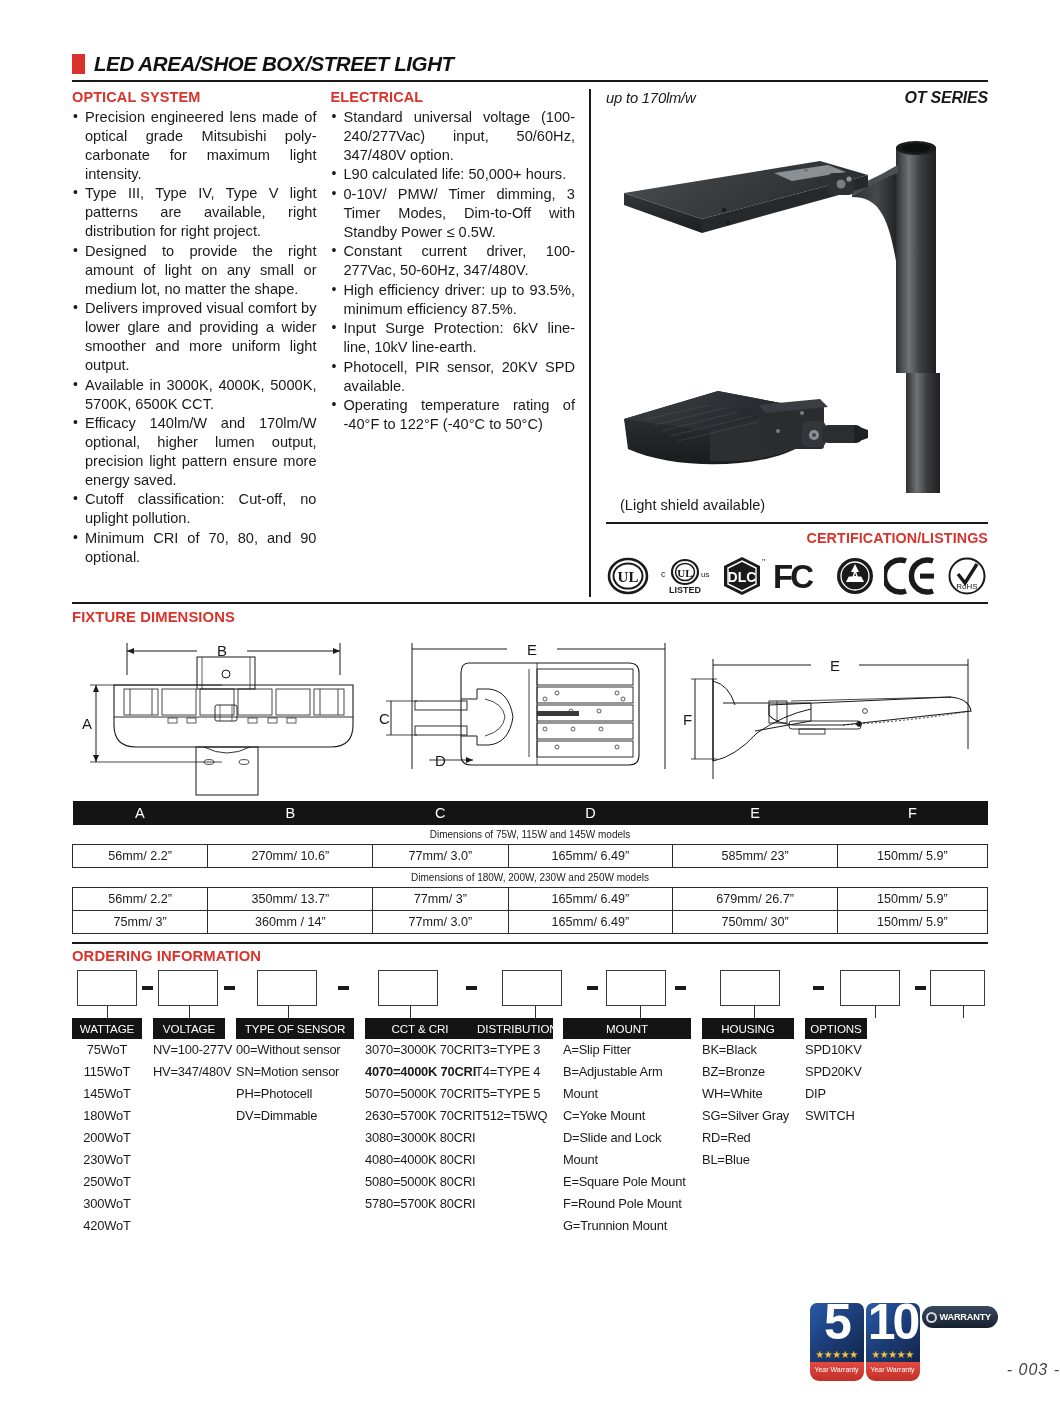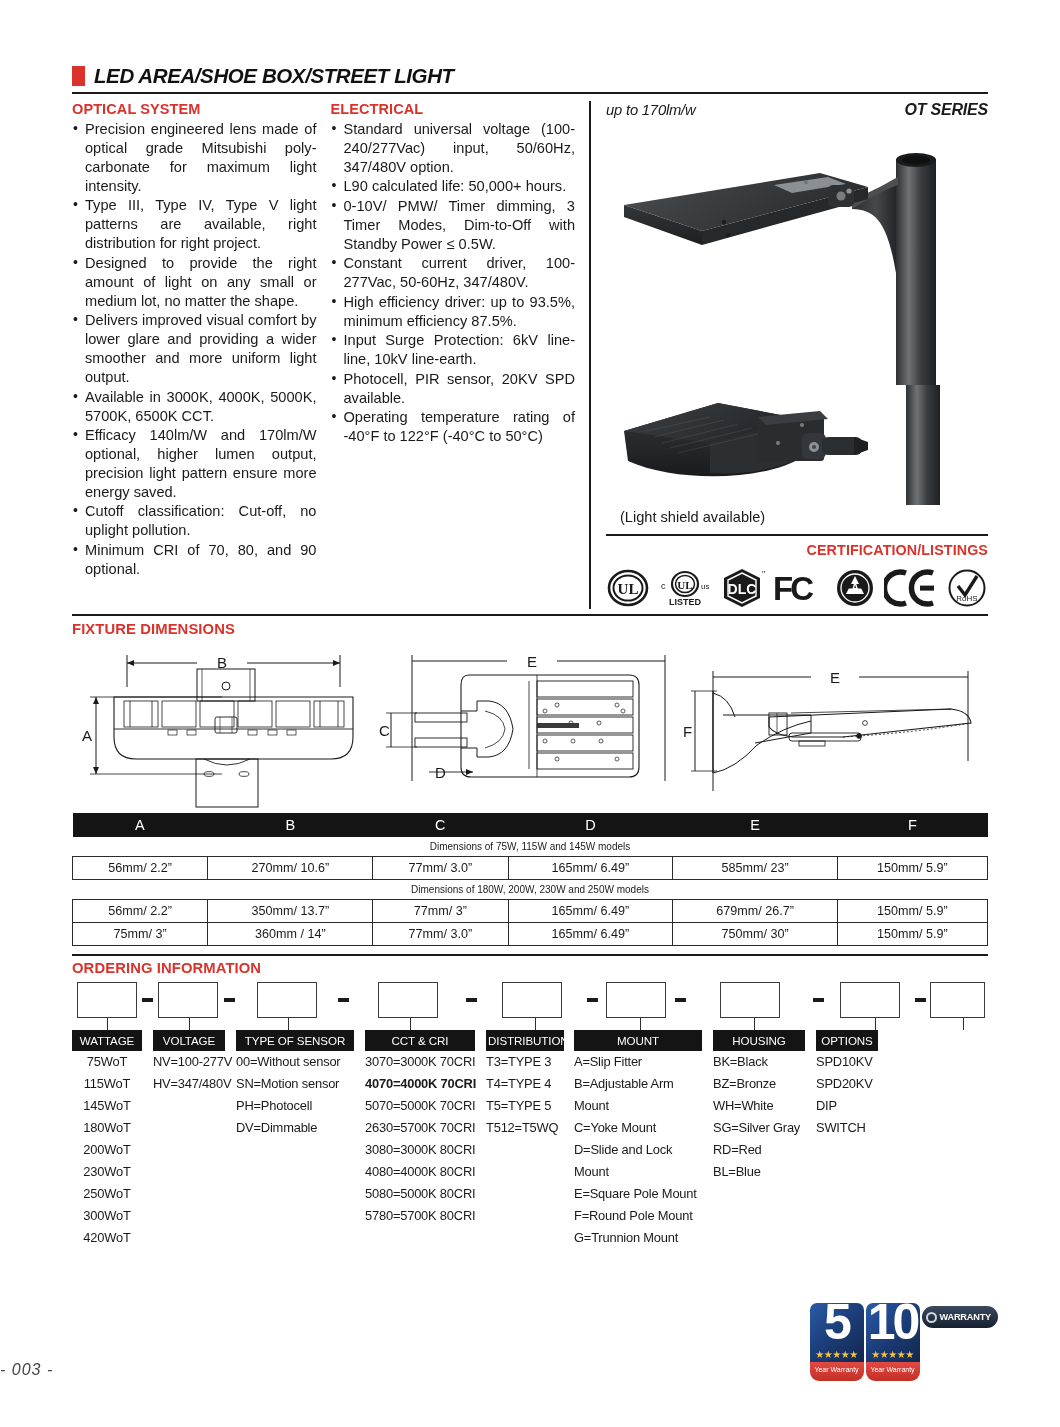--- a/index.html
+++ b/index.html
@@ -3,21 +3,21 @@
 <meta charset="utf-8">
 <style>
   * { box-sizing: border-box; margin: 0; padding: 0; }
   html, body {
     width: 1060px; height: 1427px;
     background: #ffffff;
     font-family: "Liberation Sans", sans-serif;
     color: #1a1a1a;
     overflow: hidden;
   }
-  .page { position: relative; width: 1060px; height: 1427px; padding: 12px 72px; }
+  .page { position: relative; width: 1060px; height: 1427px; padding: 0 72px; }
 
   
   .title-row { display: flex; align-items: center; gap: 9px; padding-top: 52px; }
   .title-sq { width: 13px; height: 20px; background: #d9332c; flex: none; }
   .title-txt {
     font-size: 20.5px; font-weight: bold; font-style: italic;
     letter-spacing: -0.4px; color: #111;
   }
   .title-rule { border-top: 2.4px solid #1a1a1a; margin-top: 4px; }
 
@@ -107,21 +107,21 @@
   .oitem {
     font-size: 12.9px; line-height: 1.70; white-space: nowrap;
     letter-spacing: -0.2px;
   }
   .oitem.b { font-weight: bold; }
   .oitem.center { text-align: center; }
 
   
   .foot { position: absolute; left: 0; right: 0; bottom: 0; height: 150px; }
   .pageno {
-    position: absolute; left: 0; right: 0; bottom: 48px; text-align: left;
+    position: absolute; left: 0; right: 0; bottom: 48px; text-align: right;
     font-size: 16px; font-style: italic; color: #444; letter-spacing: 1px;
   }
   .badges { position: absolute; right: 62px; bottom: 46px; display: flex; align-items: flex-start; }
   .wbadge { width: 54px; height: 78px; position: relative; margin-right: 2px; }
   .wb-top {
     height: 59px; border-radius: 7px 7px 0 0;
     background: linear-gradient(135deg,#2a5ca8 0%,#1d3f7c 45%,#12264c 100%);
     position: relative; overflow: hidden;
   }
   .wb-num {
@@ -610,21 +610,21 @@
           <div class="oitem">NV=100-277V</div>
           <div class="oitem">HV=347/480V</div>
         </div>
         <div class="ocol" style="width: 118px; margin-right: 11px;">
           <div class="ohead">TYPE OF SENSOR</div>
           <div class="oitem">00=Without sensor</div>
           <div class="oitem">SN=Motion sensor</div>
           <div class="oitem">PH=Photocell</div>
           <div class="oitem">DV=Dimmable</div>
         </div>
-        <div class="ocol" style="width: 110px; margin-right: 11px;">
+        <div class="ocol" style="width: 110px; ">
           <div class="ohead">CCT &amp; CRI</div>
           <div class="oitem">3070=3000K 70CRI</div>
           <div class="oitem b">4070=4000K 70CRI</div>
           <div class="oitem">5070=5000K 70CRI</div>
           <div class="oitem">2630=5700K 70CRI</div>
           <div class="oitem">3080=3000K 80CRI</div>
           <div class="oitem">4080=4000K 80CRI</div>
           <div class="oitem">5080=5000K 80CRI</div>
           <div class="oitem">5780=5700K 80CRI</div>
         </div>

